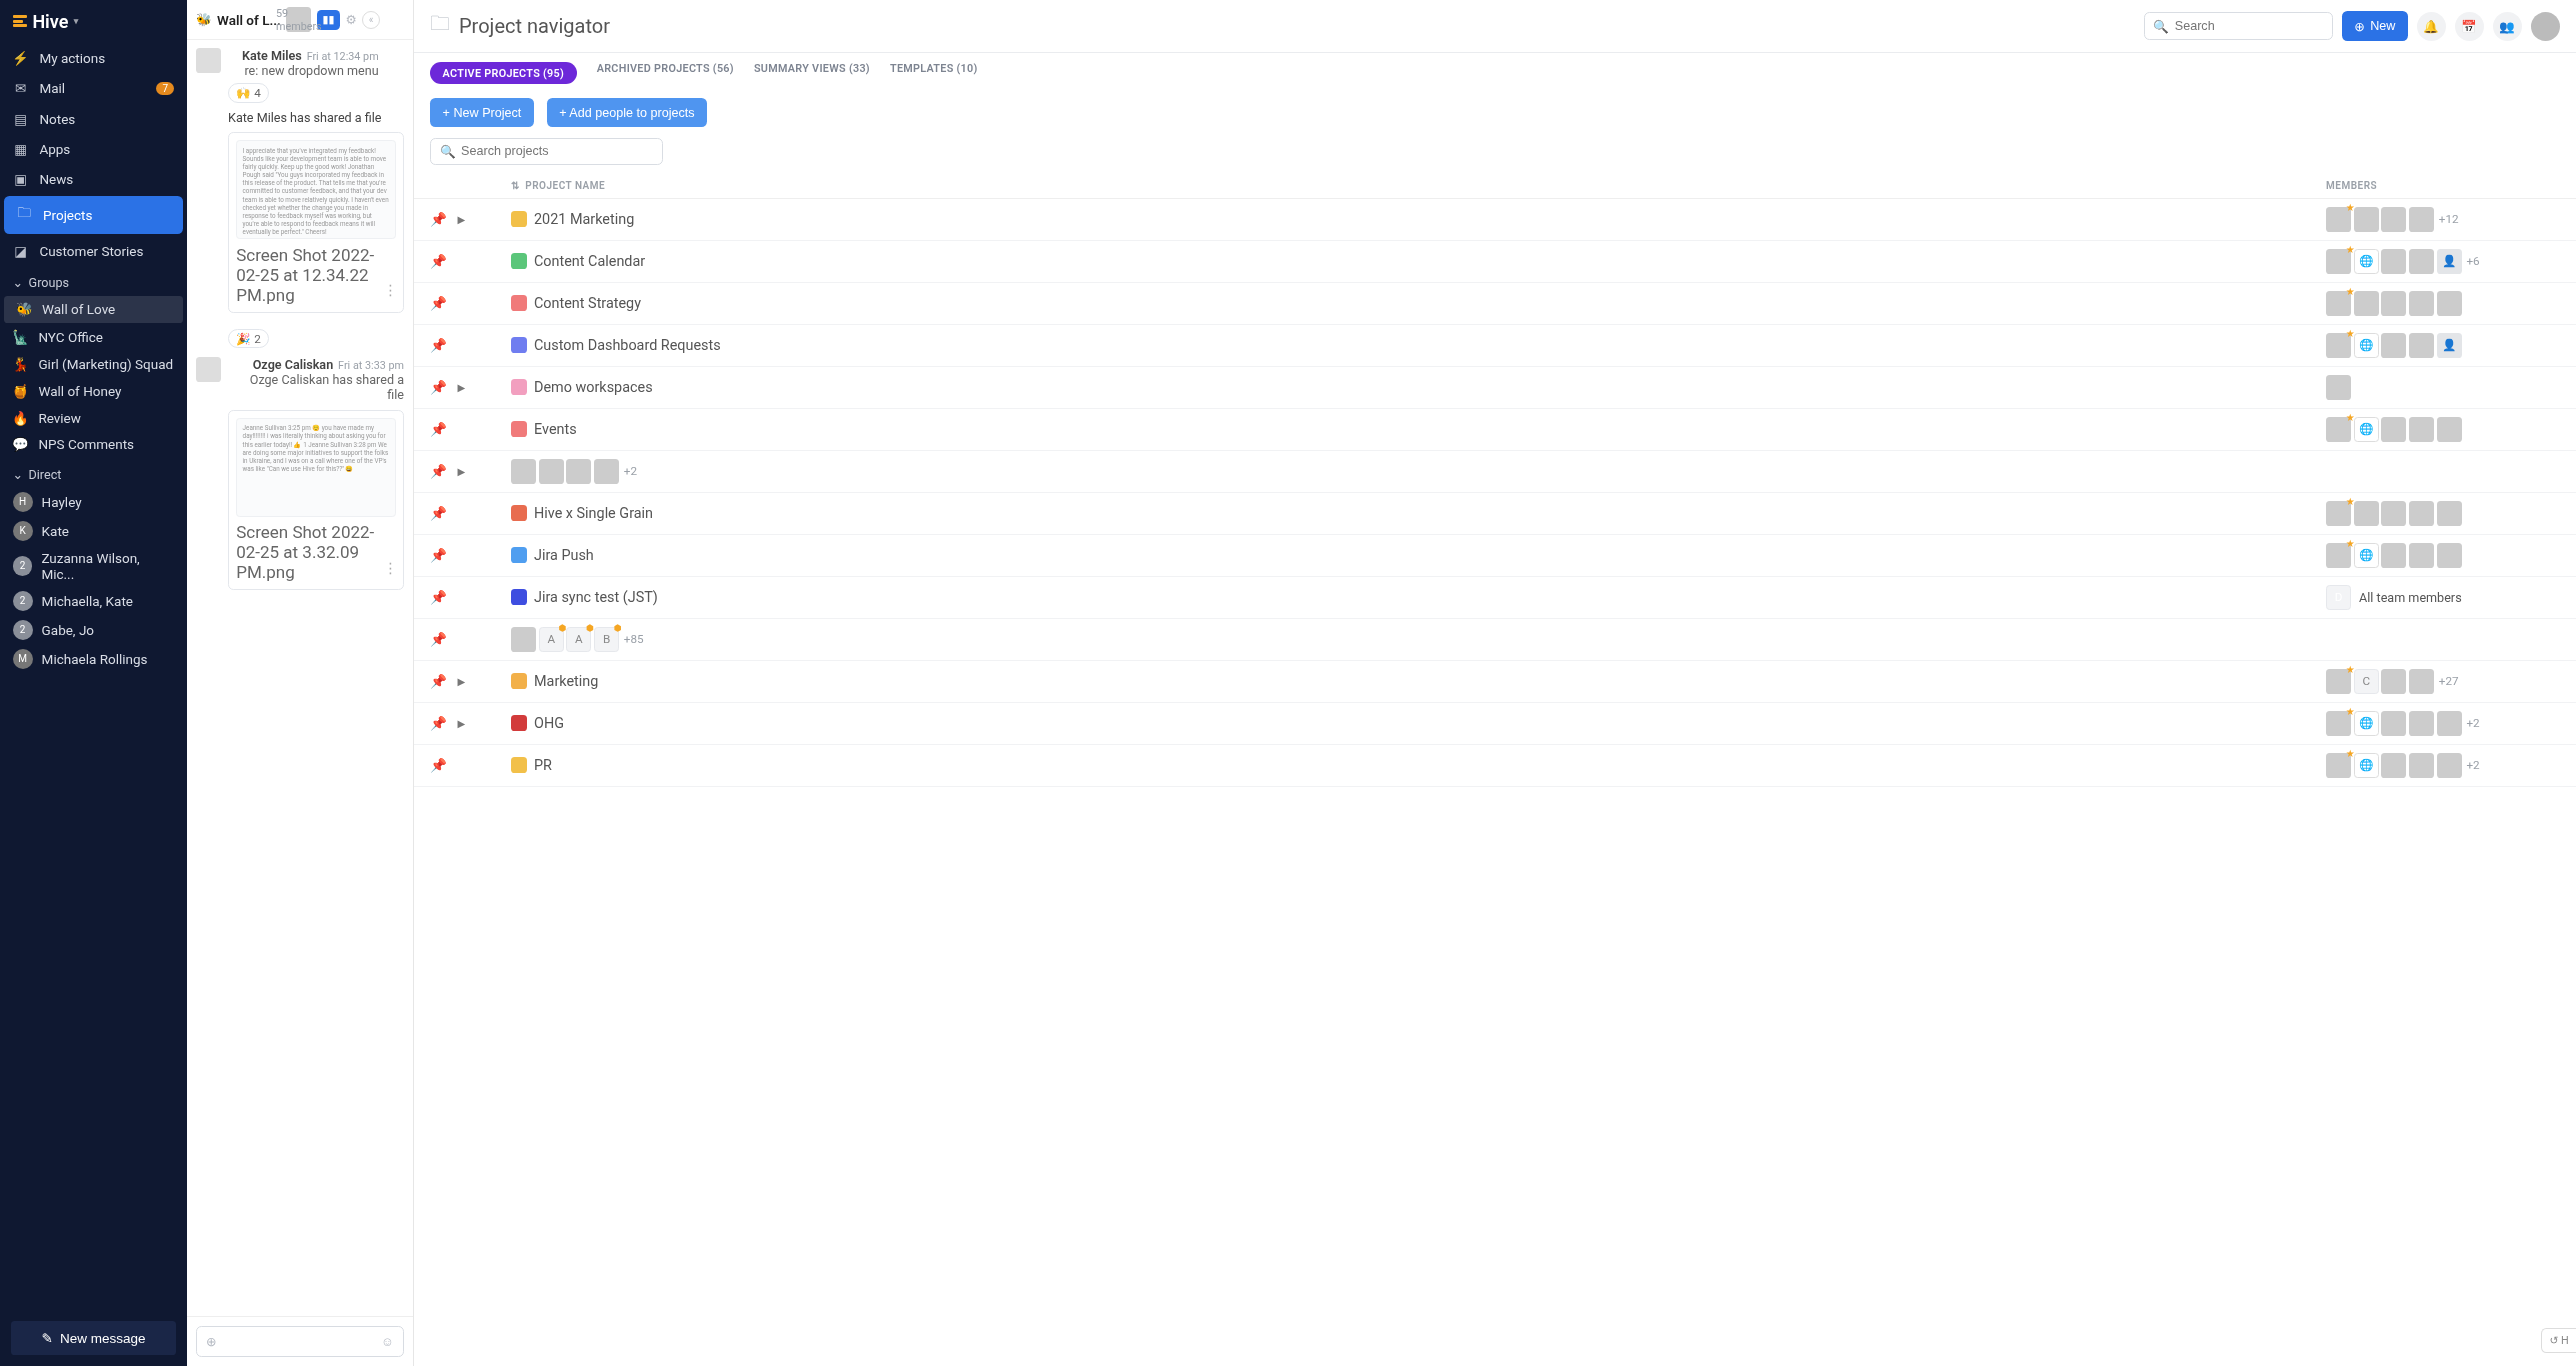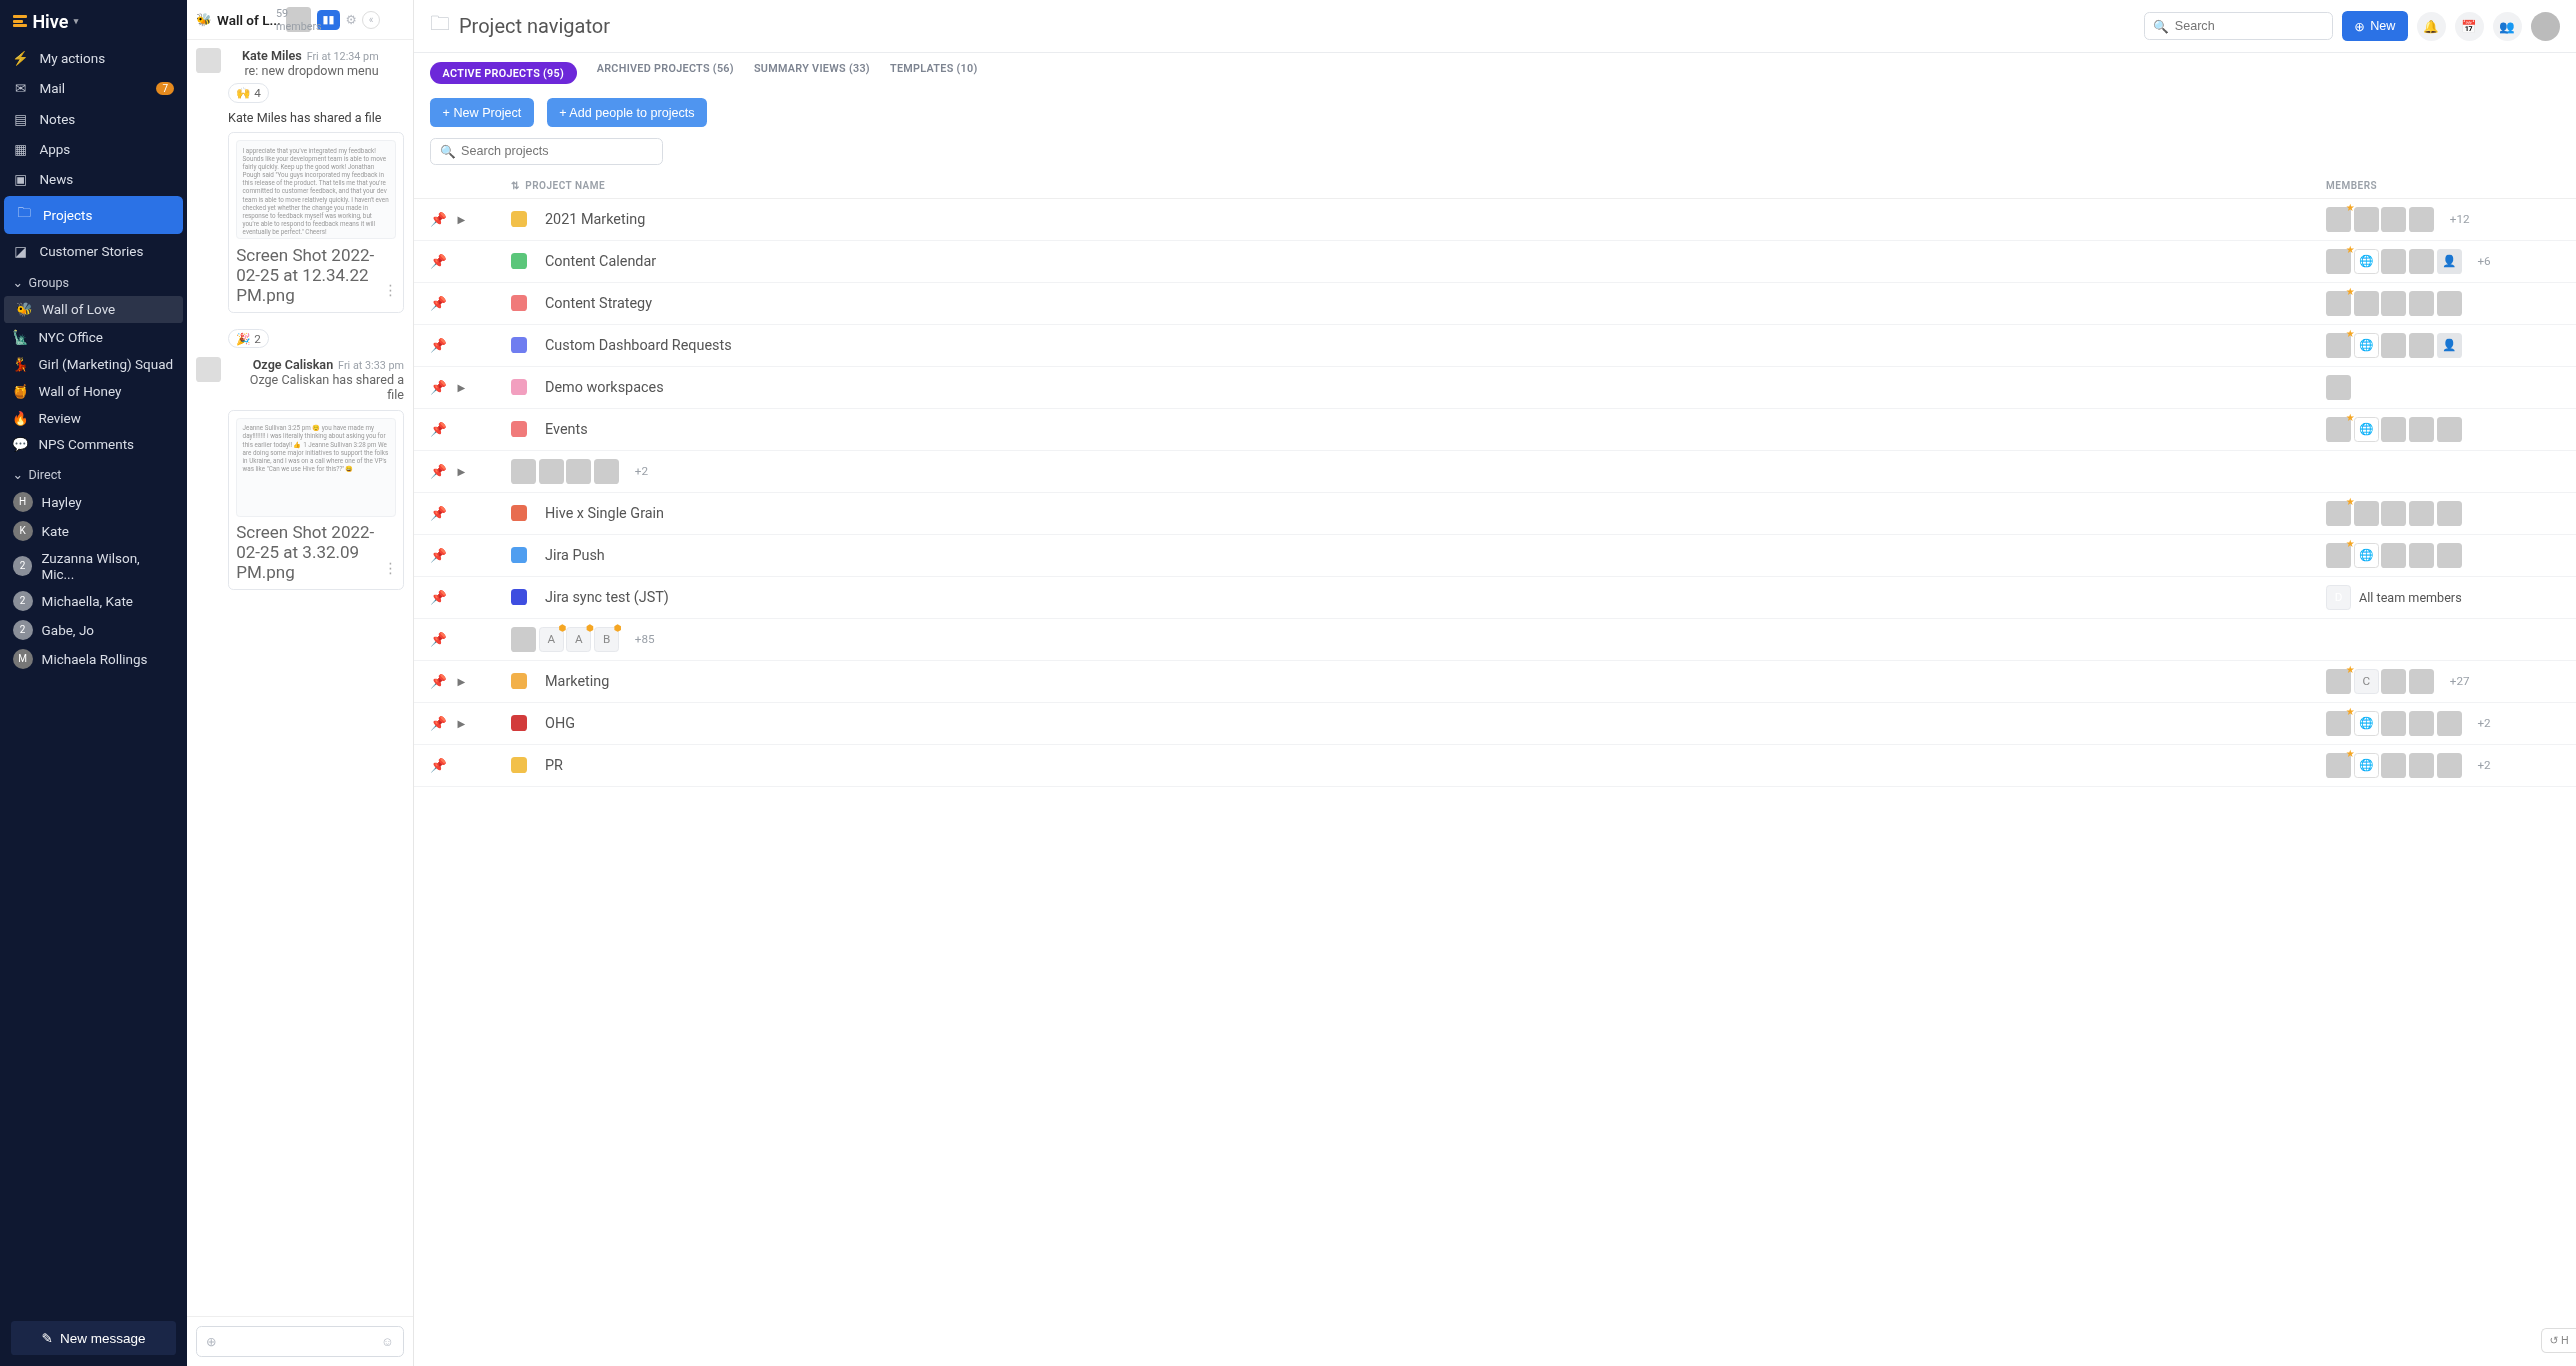--- a/index.html
+++ b/index.html
@@ -71,31 +71,31 @@
   .tbl-head .c1{width:81px;}
   .tbl-head .c2{flex:1;display:flex;align-items:center;gap:5.4px;}
   .tbl-head .c3{width:234px;}
   .rows{flex:1;overflow-y:auto;}
   .prow{display:flex;align-items:center;padding:8px 16px;border-bottom:0.9px solid #f1f2f4;}
   .c1{width:81px;display:flex;align-items:center;gap:10.8px;}
   .pin{color:#c7cbd2;cursor:pointer;font-size:13.5px;}
   .pin.on{color:#2b72e6;}
   .chevr{color:#777;font-size:10px;cursor:pointer;visibility:hidden;}
   .chevr.show{visibility:visible;}
-  .c2{flex:1;display:flex;align-items:center;gap:18px;}
+  .c2{flex:1;display:flex;align-items:center;gap:7px;}
   .pcol{width:16px;height:16px;border-radius:3.6px;}
   .pname{font-size:14.4px;color:#555;}
   .c3{width:234px;display:flex;align-items:center;gap:2.7px;}
   .mem{width:25px;height:25px;border-radius:3.6px;background:#ccc;position:relative;display:flex;align-items:center;justify-content:center;font-size:11.7px;color:#888;}
   .mem.star::after{content:"★";position:absolute;top:-5.4px;right:-3.6px;color:#f5a623;font-size:10px;}
   .mem.shield::after{content:"⬢";position:absolute;top:-5.4px;right:-3.6px;color:#f5a623;font-size:9px;}
   .mem.globe{background:#fff;border:0.9px solid #ddd;color:#888;}
   .mem.silh{background:#e3e5e8;color:#bbb;}
   .mem.red{background:#e24a3b;color:#fff;}
-  .more{font-size:11.7px;color:#9aa0a8;margin-left:13px;}
+  .more{font-size:11.7px;color:#9aa0a8;margin-left:2px;}
   .mem.letter{background:#f3f4f6;border:0.9px solid #e6e8ec;}
   .history{position:absolute;right:0;bottom:12.6px;border:0.9px solid #ddd;border-right:none;border-radius:5.4px 0 0 5.4px;padding:5.4px 7.2px;background:#fff;color:#888;font-size:10.8px;display:flex;align-items:center;gap:3.6px;}
 
   .mc1{background:#f2c049;} .mc2{background:#5bc67a;} .mc3{background:#f07a7a;} .mc4{background:#6f7df0;} .mc5{background:#f29fbf;} .mc6{background:#b69df0;} .mc7{background:#e86c4f;} .mc8{background:#4f9ef0;} .mc9{background:#3e4ee0;} .mc10{background:#d23b3b;} .mc11{background:#f2c049;} .mc12{background:#f2b049;}
 </style>
 </head>
 <body>
 
 <div class="app">
 

